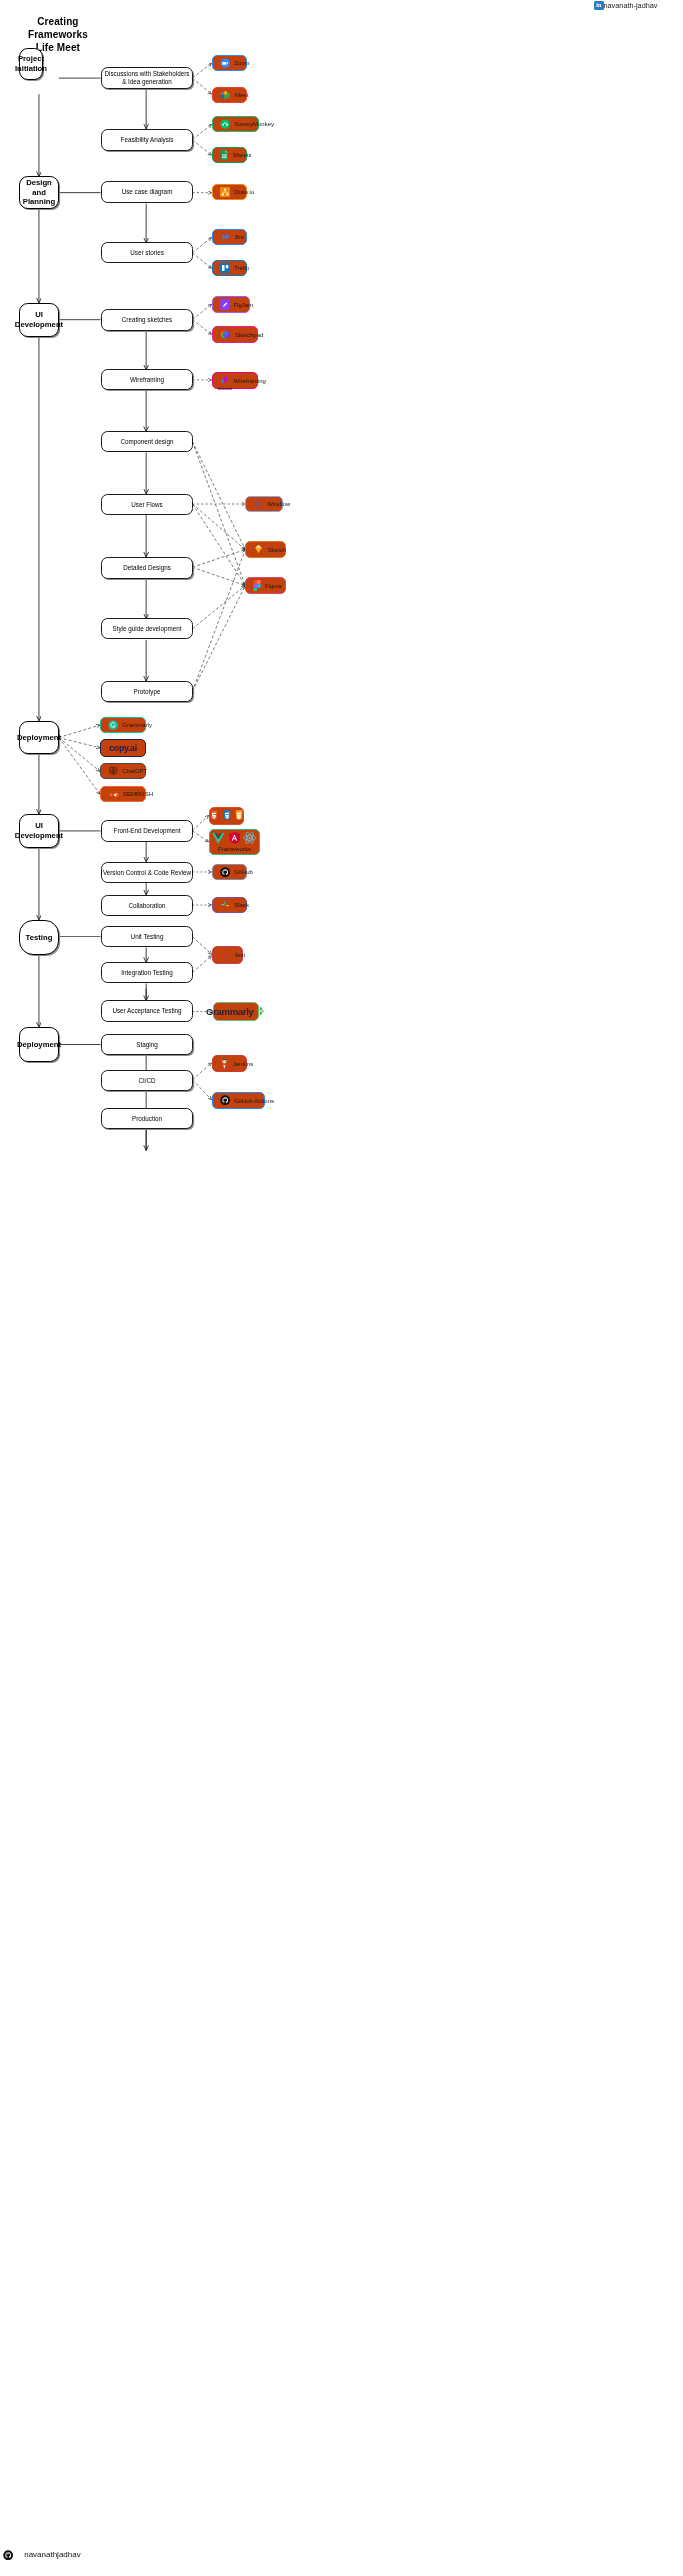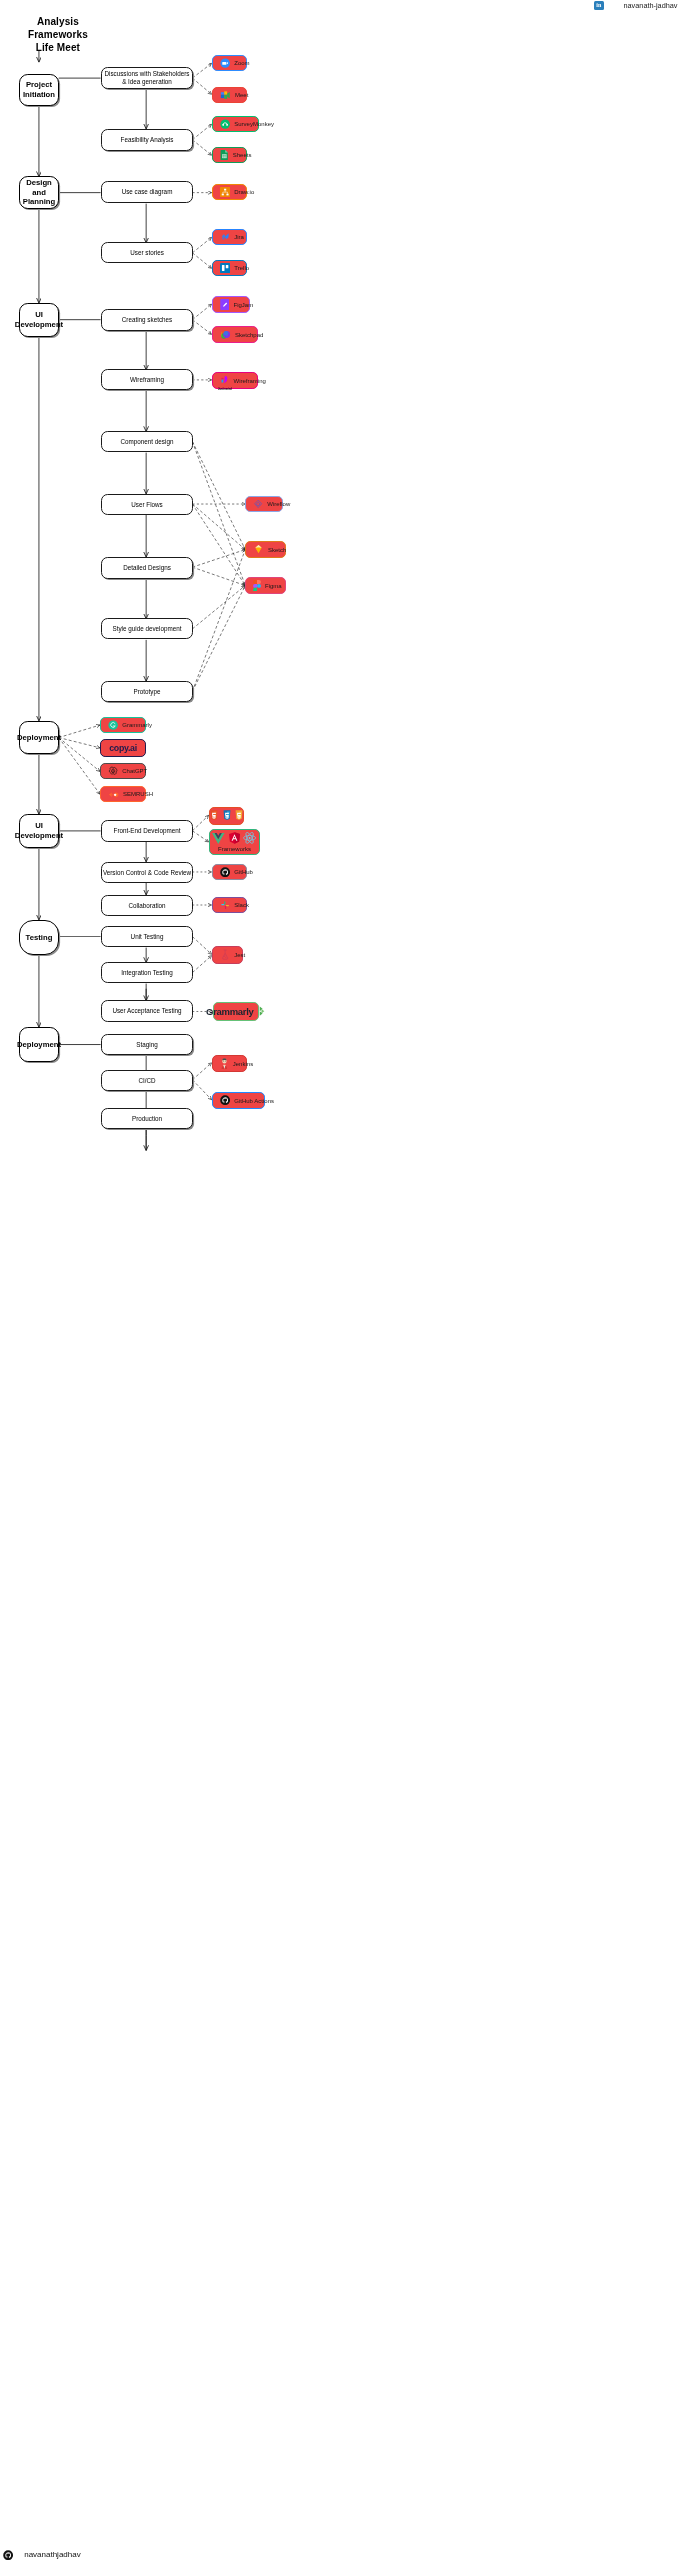--- a/index.html
+++ b/index.html
@@ -12,21 +12,21 @@
   #canvas{
     position:relative;
     width:683px;
     height:2576px;
     overflow:hidden;
     background:#ffffff;
   }
   
   .li-badge{
     position:absolute;top:0.7px;left:594px;
-    display:flex;align-items:center;gap:20px;
+    display:flex;align-items:center;gap:0;
     font-size:7.3px;color:#222;
   }
   .li-icon{
     width:9.5px;height:9.5px;border-radius:1.5px;
     background:#2a7fbb;color:#fff;
     font-size:5.9px;font-weight:bold;
     display:flex;align-items:center;justify-content:center;
     font-family:"Liberation Serif",serif;
   }
   
@@ -58,21 +58,21 @@
   .step{
     border:0.7px solid #1a1a1a;border-radius:6.6px;
     box-shadow:1.5px 1.5px 0 -0.4px #8a8a8a;
     font-size:6.3px;line-height:1.25;
   }
   .step.plain{box-shadow:none;}
   
   .tool{
     position:absolute;box-sizing:border-box;
     border-radius:5.1px;border:0.7px solid #bbb;
-    background:#ef4444;
+    background:#c2410c;
     display:flex;align-items:center;gap:4.4px;
     padding:0 6.6px;
     font-size:6px;color:#1a1a1a;
   }
   .tool .glyph{flex:0 0 auto;display:flex;align-items:center;justify-content:center;}
   .tool .lbl{white-space:nowrap;}
   .tool.stacked{flex-direction:column;gap:1.5px;justify-content:center;padding:2.9px 6.6px;}
   .tool.stacked .row{display:flex;align-items:center;gap:3.7px;}
   .tool.center{justify-content:center;}
   svg{display:block;}
@@ -81,21 +81,21 @@
 <body>
 
 <div id="canvas">
 
   <div class="li-badge">
     <span class="li-icon">in</span>
     <span>navanath-jadhav</span>
   </div>
 
   <div class="title">
-    <div>Analysis</div>
+    <div>Creating</div>
     <div>Frameworks</div>
     <div>Life Meet</div>
   </div>
 
   <svg id="wires" viewBox="0 0 930 3507">
     <defs>
       <marker id="ah" markerWidth="8" markerHeight="8" refX="6.2" refY="3" orient="auto">
         <path d="M0,0 L6.5,3 L0,6" fill="none" stroke="#111" stroke-width="1"></path>
       </marker>
       <marker id="ahs" markerWidth="7" markerHeight="7" refX="5.4" refY="2.6" orient="auto">
@@ -180,21 +180,21 @@
 
       <path d="M262,1275 L288,1299" marker-end="url(#ahs)"></path>
       <path d="M262,1324 L288,1301" marker-end="url(#ahs)"></path>
       <path d="M262,1377 L290,1377" stroke-dasharray="2.5 3" marker-end="url(#ahs)"></path>
 
       <path d="M262,1470 L288,1447" marker-end="url(#ahs)"></path>
       <path d="M262,1470 L288,1497" marker-end="url(#ahs)"></path>
     </g>
   </svg>
 
-  <div class="node stage" style="left:19px;top:74px;width:40px;height:32px;">
+  <div class="node stage" style="left:19px;top:48px;width:24px;height:32px;">
     <span>Project<br>Initiation</span>
   </div>
   <div class="node stage" style="left:19px;top:176px;width:40px;height:33px;text-align:center;">
     <span>Design and<br>Planning</span>
   </div>
   <div class="node stage" style="left:19px;top:303px;width:40px;height:34px;">
     <span>UI Development</span>
   </div>
   <div class="node stage" style="left:19px;top:721px;width:40px;height:33px;">
     <span>Deployment</span>

